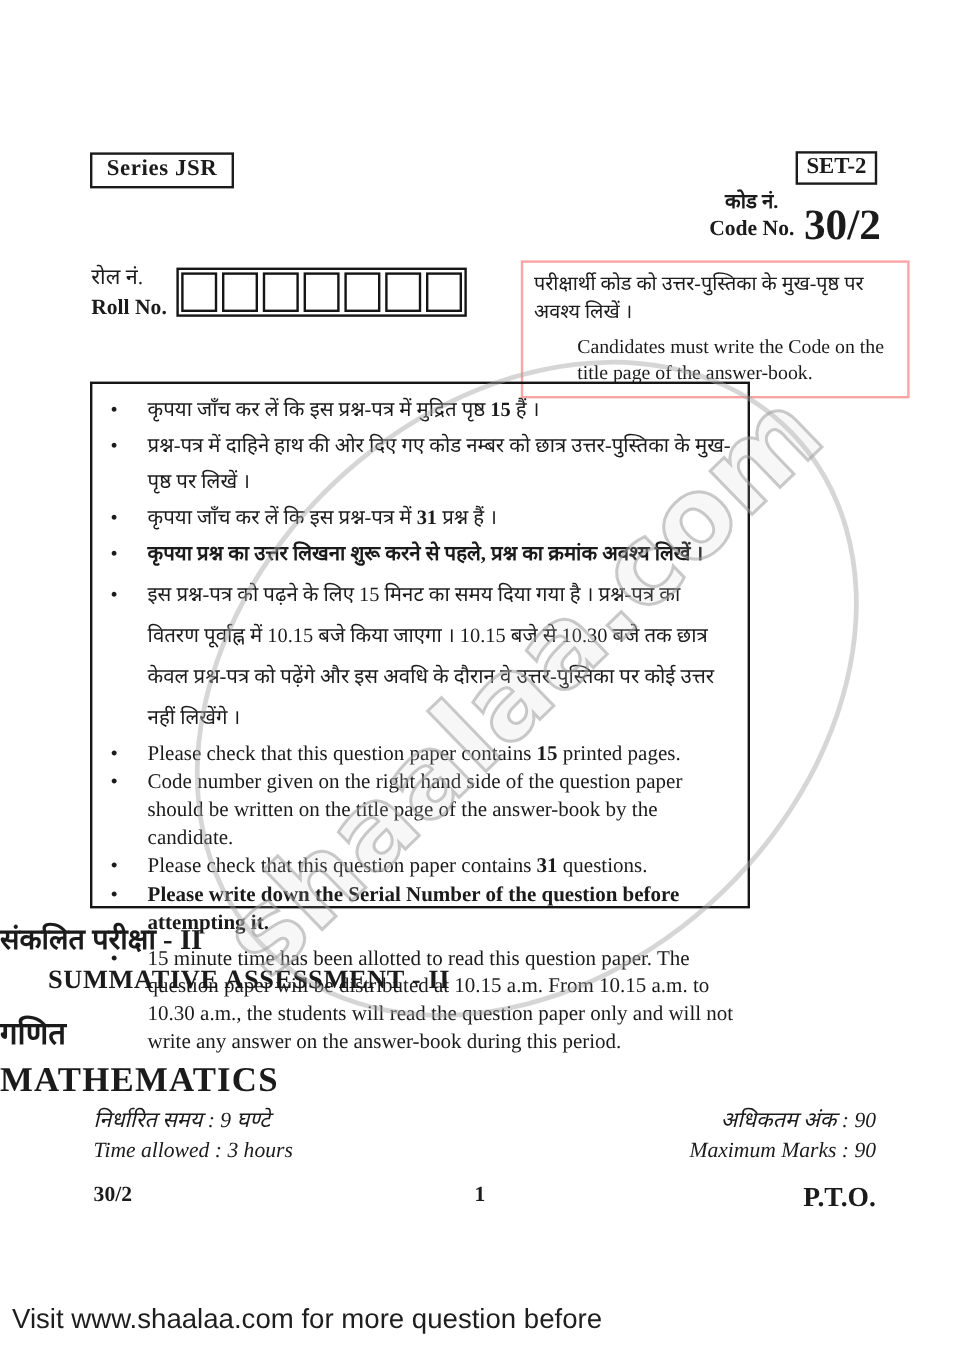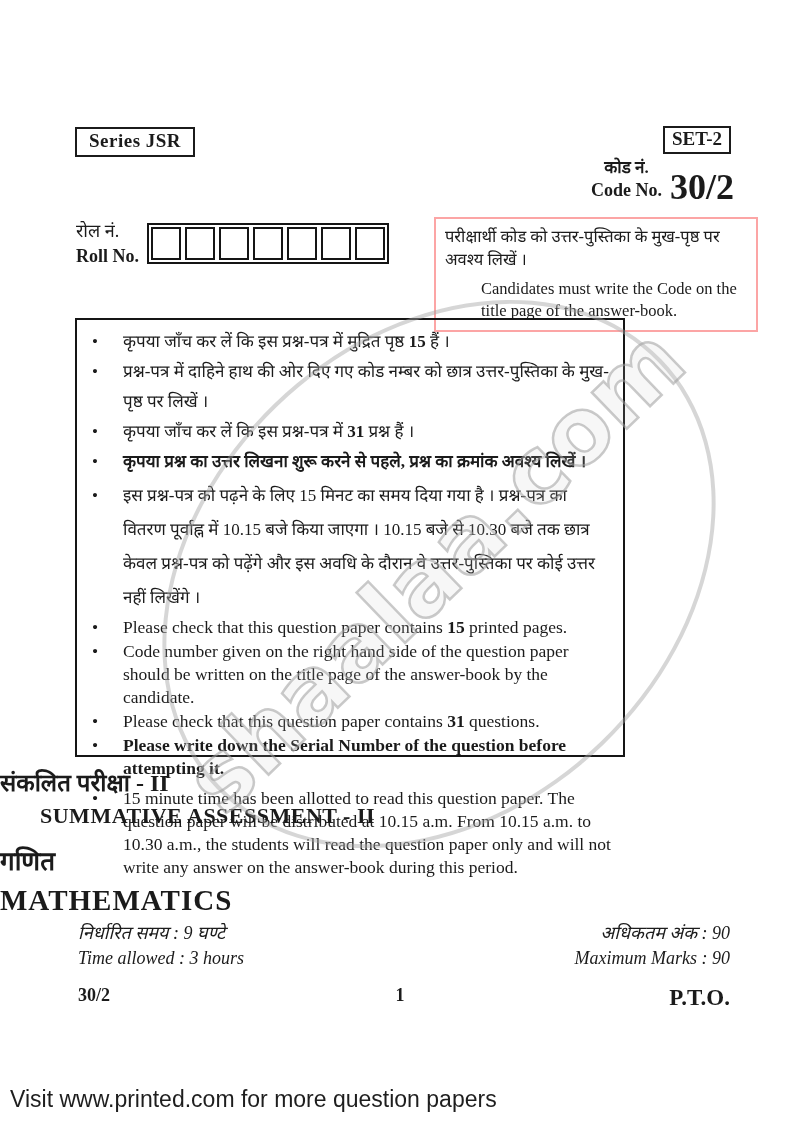--- a/index.html
+++ b/index.html
@@ -145,13 +145,13 @@
 
 <div class="abs f-code">30/2</div>
 <div class="abs f-page">1</div>
 <div class="abs f-pto">P.T.O.</div>
 
 <div class="abs wm">
   <div class="wm-ellipse"></div>
   <div class="wm-text">shaalaa.com</div>
 </div>
 
-<div class="abs site-footer">Visit www.printed.com for more question papers</div>
+<div class="abs site-footer">Visit www.shaalaa.com for more question before</div>
 
 </body></html>

